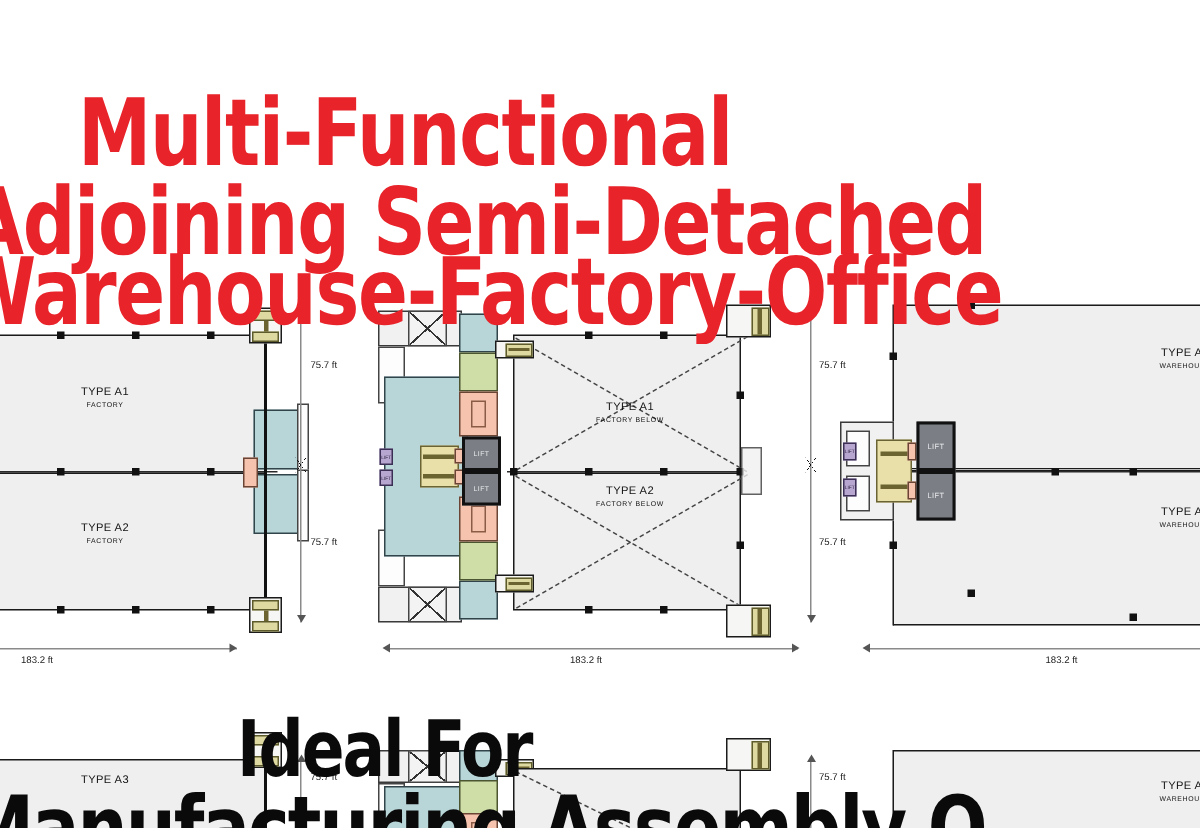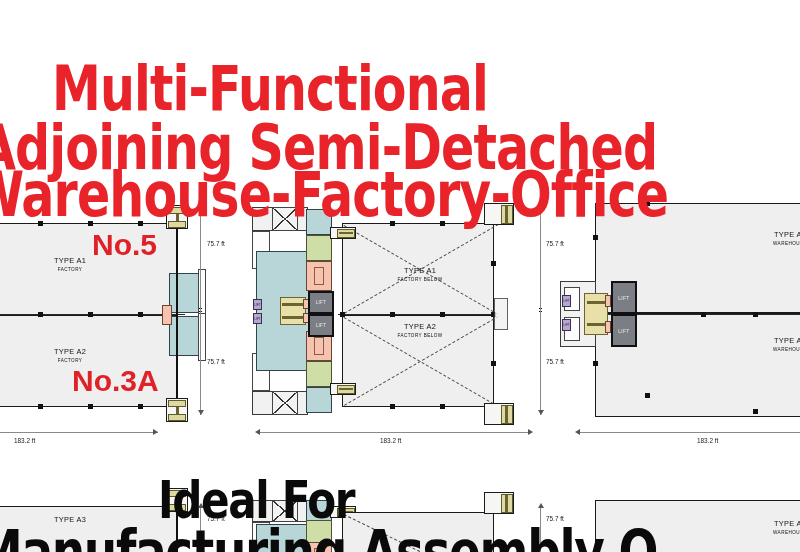--- a/index.html
+++ b/index.html
@@ -354,19 +354,17 @@
     <div class="zone-label" style="left:160px;top:22px;width:110px;">
       <div class="t1">TYPE A3</div>
       <div class="t2">WAREHOUSE</div>
     </div>
   </div>
 
   <div class="head" style="left:52px;top:52px;font-size:62px;">Multi-Functional</div>
   <div class="head" style="left:-22px;top:111px;font-size:62px;">Adjoining Semi-Detached</div>
   <div class="head" style="left:-30px;top:158px;font-size:62px;">Warehouse-Factory-Office</div>
 
-  <div class="tagno" style="left:92px;top:228px;font-size:30px;">No.5</div>
-  <div class="tagno" style="left:72px;top:364px;font-size:30px;">No.3A</div>
 
   <div class="blk" style="left:158px;top:470px;font-size:52px;">Ideal For</div>
   <div class="blk" style="left:-24px;top:518px;font-size:58px;">Manufacturing Assembly O</div>
 
 </div>
 
 </body></html>

